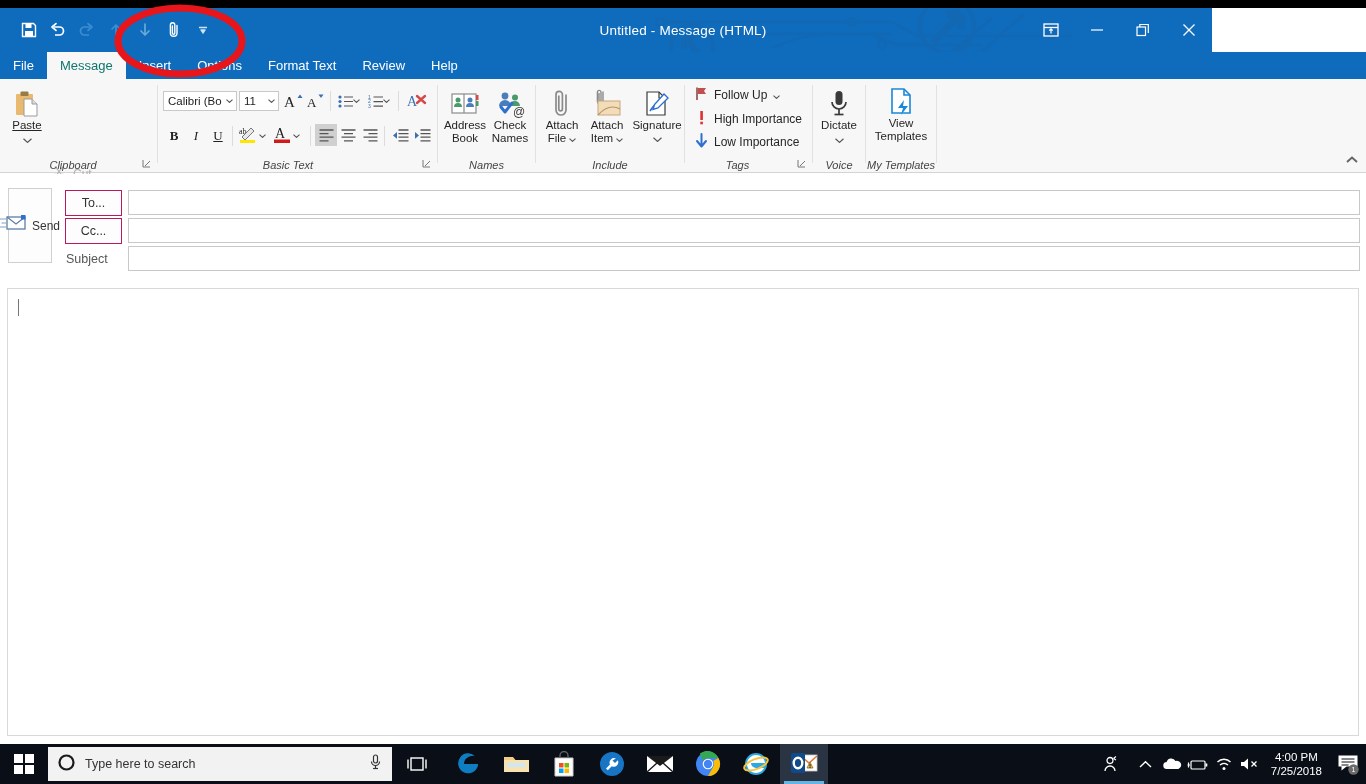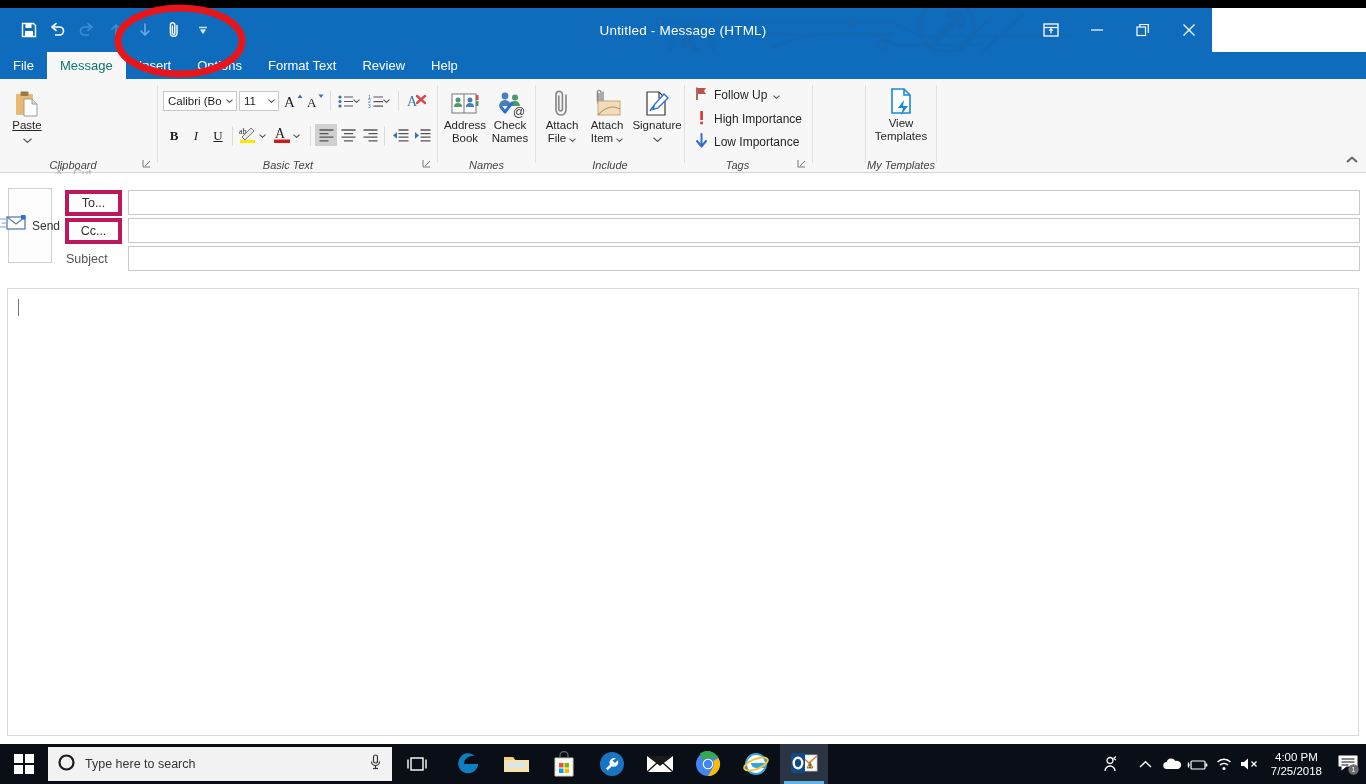--- a/index.html
+++ b/index.html
@@ -71,21 +71,21 @@
   .vsep { position:absolute; width:1px; background:#dcdcdc; }
 
   
   #msgheader { position:absolute; left:0; top:174px; width:1366px; height:110px; background:#fff; }
   #sendbtn {
     position:absolute; left:8px; top:14px; width:44px; height:75px;
     border:1px solid #d0d0d0; background:#fdfdfd;
     display:flex; align-items:center; justify-content:center; gap:4px;
     font-size:12px; color:#333;
   }
-  .fbtn2 { position:absolute; border:4px solid #be185d; background:#fdfdfd; height:26px; width:57px;
+  .fbtn2 { position:absolute; border:1px solid #be185d; background:#fdfdfd; height:26px; width:57px;
            display:flex; align-items:center; justify-content:center; font-size:12.5px; color:#333; }
   .flabel { position:absolute; font-size:12.5px; color:#555; }
   .finput { position:absolute; height:25px; border:1px solid #c8c8c8; background:#fff; }
 
   
   #bodyarea { position:absolute; left:7px; top:288px; width:1352px; height:448px;
               border:1px solid #d9d9d9; background:#fff; }
   #caret { position:absolute; left:10px; top:10px; width:1px; height:17px; background:#777; }
 
   
@@ -529,20 +529,37 @@
     <div class="group-label" style="width:105px; left:0;">Tags</div>
     <div class="dlg-launcher" style="right:6px;">
       <svg width="9" height="9" viewBox="0 0 9 9">
           <path d="M1 1 v7 h7" fill="none" stroke="#777" stroke-width="1"></path>
           <path d="M8 2 L3 7" stroke="#777" stroke-width="1"></path>
         </svg>
     </div>
   </div>
   <div class="group-sep" style="left:812px;"></div>
 
+  <div class="group" style="left:813px; width:52px;">
+    <div class="bigbtn" style="left:2px; top:8px; width:48px;">
+      <span class="ico">
+        <svg width="22" height="30" viewBox="0 0 22 30">
+          <rect x="7.5" y="2" width="7" height="14" rx="3.5" fill="#3a3a3a"></rect>
+          <path d="M4 13 a7 7 0 0 0 14 0" fill="none" stroke="#3a3a3a" stroke-width="1.7"></path>
+          <line x1="11" y1="20" x2="11" y2="25" stroke="#3a3a3a" stroke-width="1.7"></line>
+          <line x1="6.5" y1="25.5" x2="15.5" y2="25.5" stroke="#3a3a3a" stroke-width="1.7"></line>
+        </svg>
+      </span>
+      <span>Dictate</span>
+      <span style="margin-top:1px;"><svg width="9" height="5" viewBox="0 0 9 5">
+            <path d="M0.5 0.8 L4.5 4.4 L8.5 0.8" fill="none" stroke="#555" stroke-width="1.2"></path>
+          </svg></span>
+    </div>
+    <div class="group-label">Voice</div>
+  </div>
   <div class="group-sep" style="left:865px;"></div>
 
   <div class="group" style="left:866px; width:70px;">
     <div class="bigbtn" style="left:2px; top:6px; width:66px;">
       <span class="ico">
         <svg width="28" height="30" viewBox="0 0 28 30">
           <path d="M5 2 h12 l6 6 v18 h-18 z" fill="#fff" stroke="#1a88d8" stroke-width="1.6"></path>
           <path d="M17 2 v6 h6" fill="none" stroke="#1a88d8" stroke-width="1.6"></path>
           <path d="M17 13 L11 21 h5 l-2 7 l7 -9 h-5 z" fill="#1a88d8"></path>
         </svg>

